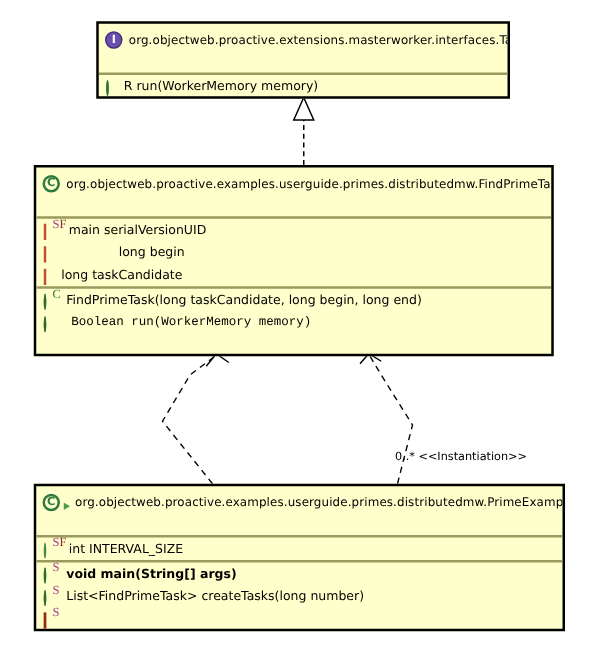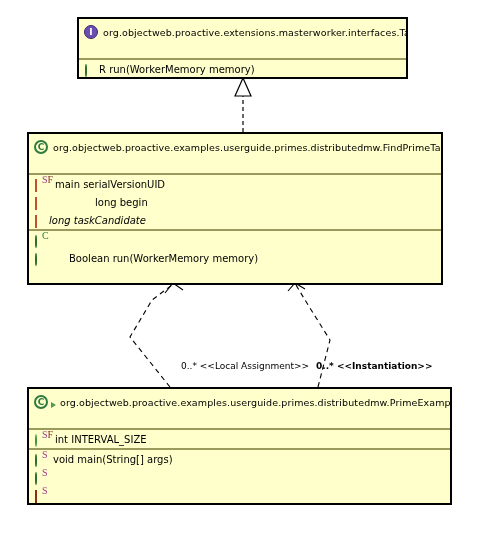--- a/index.html
+++ b/index.html
@@ -171,22 +171,21 @@
       <path d="M 170,387 L 130,337 L 152,300 L 172,285" fill="none" stroke="#000000" stroke-width="1.1" stroke-dasharray="5,4"></path>
       <polyline points="165,293 173,283 183,290" fill="none" stroke="#000000" stroke-width="1.1"></polyline>
     </g>
 
     <g>
       <path d="M 318,387 L 330,340 L 305,300 L 296,285" fill="none" stroke="#000000" stroke-width="1.1" stroke-dasharray="5,4"></path>
       <polyline points="288,291 295,283 305,289" fill="none" stroke="#000000" stroke-width="1.1"></polyline>
     </g>
   </svg>
 
-  <div class="edge-label" style="left:181px; top:361px;">0..* &lt;&lt;Local Assignment&gt;&gt;</div>
-  <div class="edge-label" style="left:316px; top:361px;font-weight:bold;">0..* &lt;&lt;Instantiation&gt;&gt;</div>
+  <div class="edge-label" style="left:316px; top:361px;">0..* &lt;&lt;Instantiation&gt;&gt;</div>
 
   <div class="uml-box" style="left:77px; top:17px; width:331px; height:62px;">
     <div class="uml-title">
       <span class="type-icon ti-interface">I</span>
       <span class="title-text">org.objectweb.proactive.extensions.masterworker.interfaces.Task</span>
     </div>
     <div class="title-pad"></div>
     <div class="uml-compartment">
       <div class="uml-row">
         <span class="icon">
@@ -215,36 +214,37 @@
       <div class="uml-row">
         <span class="icon">
           <span class="ic-priv-square"></span>
         </span>
         <span class="row-text" style="margin-left:11px;padding-left:40px;">long begin</span>
       </div>
       <div class="uml-row">
         <span class="icon">
           <span class="ic-priv-square"></span>
         </span>
-        <span class="row-text" style="font-style:italic;">long taskCandidate</span>
+        <span class="row-text" style="">long taskCandidate</span>
       </div>
     </div>
 
     <div class="uml-compartment">
       <div class="uml-row">
         <span class="icon">
           <span class="ic-pub-circle"></span>
           <span class="mods"><span class="mod-c">C</span></span>
         </span>
-      </div>
-      <div class="uml-row">
-        <span class="icon">
-          <span class="ic-pub-circle"></span>
-        </span>
-        <span class="row-text" style="margin-left:25px;">Boolean run(WorkerMemory memory)</span>
+        <span class="row-text" style="margin-left:9px;">FindPrimeTask(long taskCandidate, long begin, long end)</span>
+      </div>
+      <div class="uml-row">
+        <span class="icon">
+          <span class="ic-pub-circle"></span>
+        </span>
+        <span class="row-text" style="margin-left:13px;font-family:Liberation Mono, monospace;">Boolean run(WorkerMemory memory)</span>
       </div>
     </div>
   </div>
 
   <div class="uml-box" style="left:27px; top:387px; width:425px; height:118px;">
     <div class="uml-title">
       <span class="type-icon ti-class">C
         <span class="exec-marker"></span>
       </span>
       <span class="title-text" style="margin-left:12px;">org.objectweb.proactive.examples.userguide.primes.distributedmw.PrimeExampleMW</span>
@@ -260,27 +260,28 @@
         <span class="row-text" style="margin-left:11px;text-align:center;">int INTERVAL_SIZE</span>
       </div>
     </div>
 
     <div class="uml-compartment">
       <div class="uml-row">
         <span class="icon">
           <span class="ic-pub-circle"></span>
           <span class="mods"><span class="mod-s">S</span></span>
         </span>
-        <span class="row-text" style="margin-left:9px;">void main(String[] args)</span>
+        <span class="row-text" style="margin-left:9px;font-weight:bold;">void main(String[] args)</span>
       </div>
       <div class="uml-row">
         <span class="icon">
           <span class="ic-pub-circle"></span>
           <span class="mods"><span class="mod-s">S</span></span>
         </span>
+        <span class="row-text" style="margin-left:9px;">List&lt;FindPrimeTask&gt; createTasks(long number)</span>
       </div>
       <div class="uml-row">
         <span class="icon">
           <span class="ic-priv-square-filled"></span>
           <span class="mods"><span class="mod-s">S</span></span>
         </span>
       </div>
     </div>
   </div>
 

